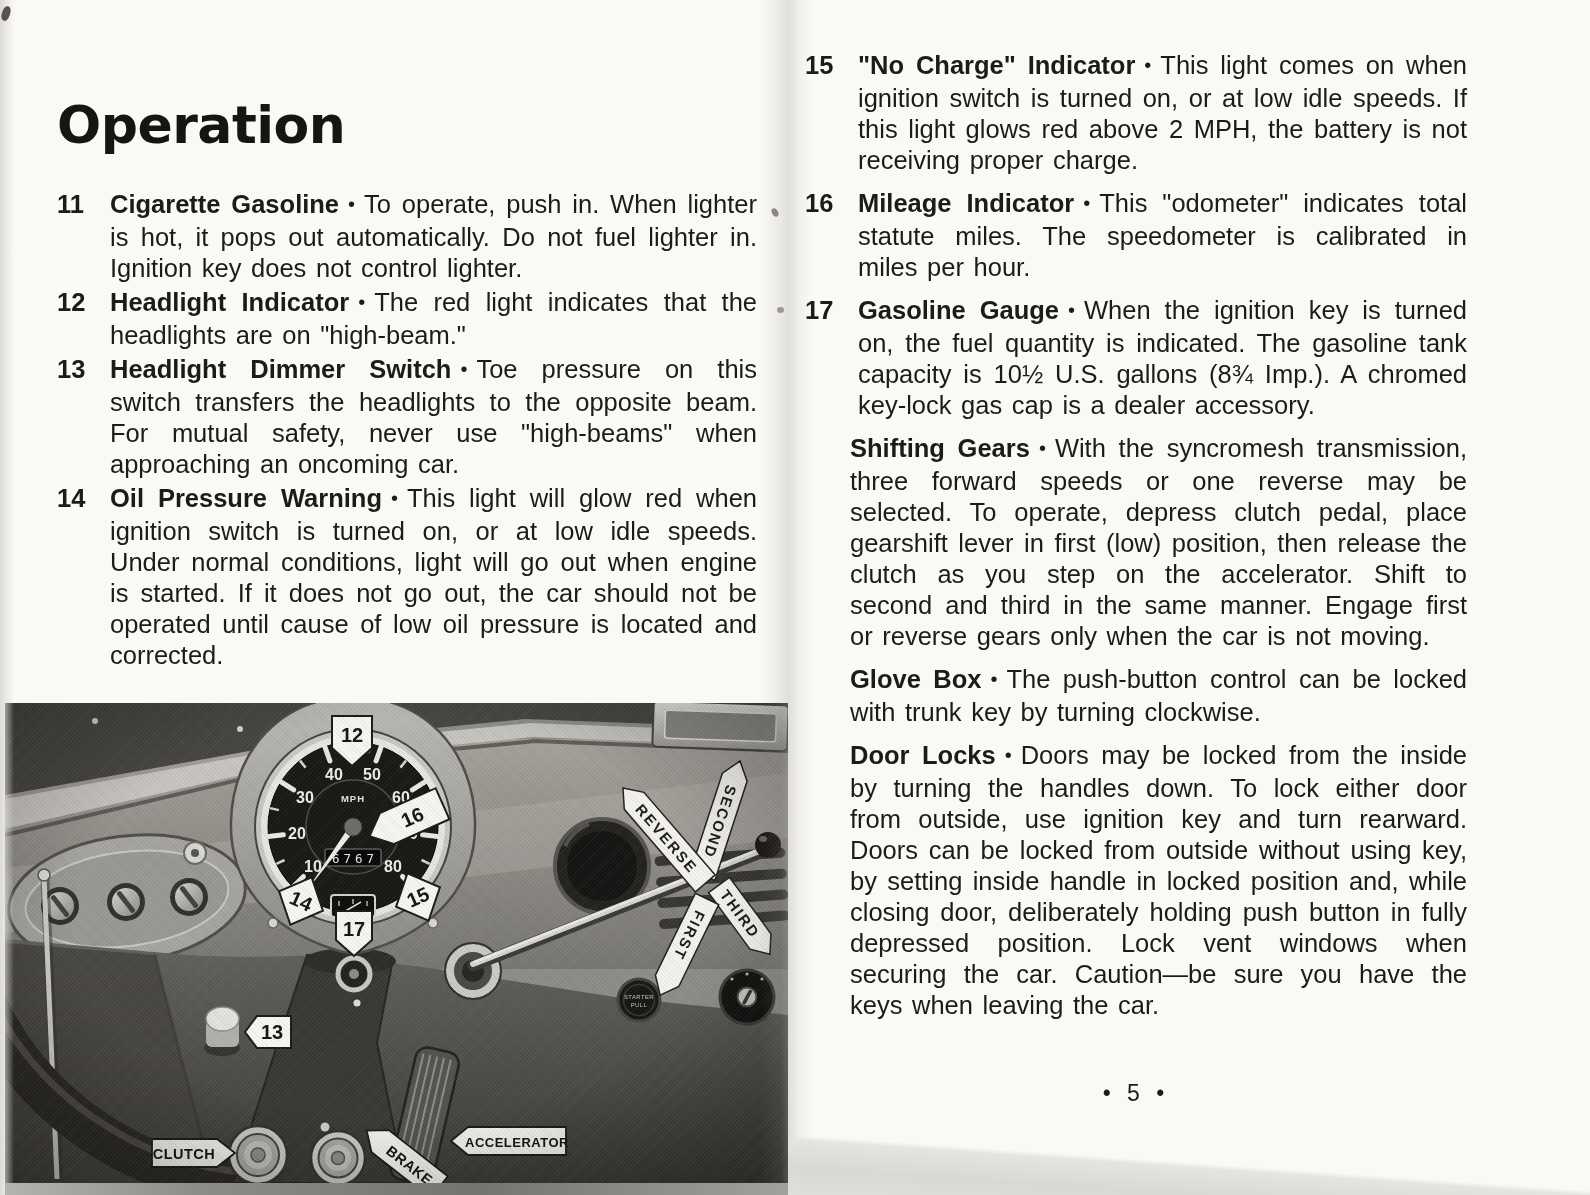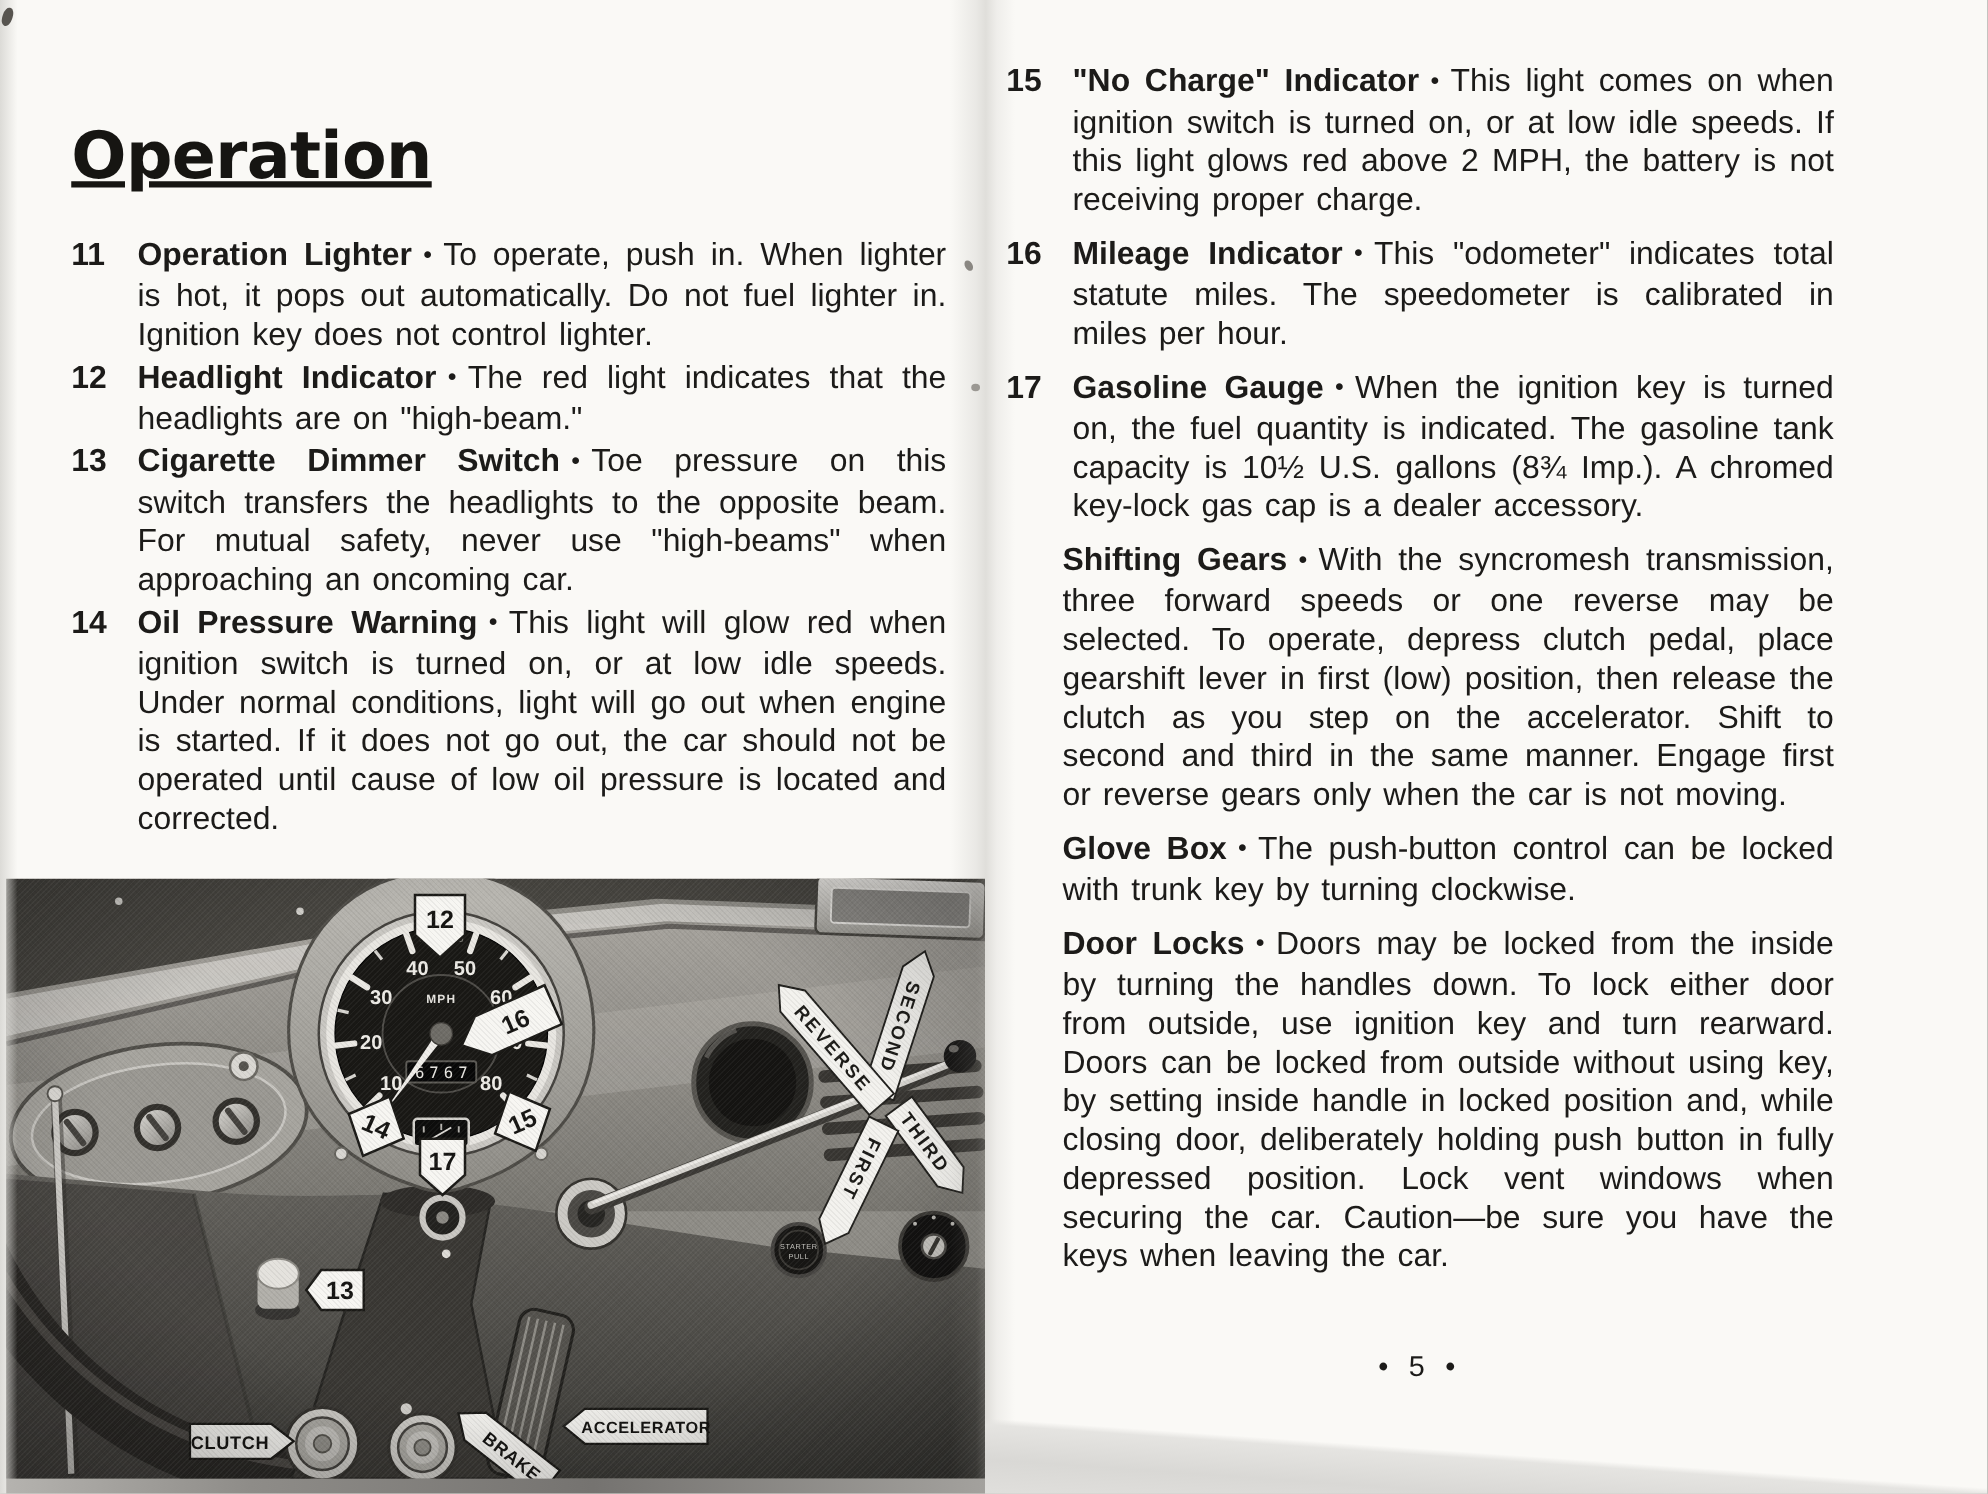--- a/index.html
+++ b/index.html
@@ -18,21 +18,21 @@
   .speck-g2{position:absolute;left:777px;top:307px;width:7px;height:6px;background:#9b9893;border-radius:50%;}
   .photo-strip{position:absolute;left:5px;top:1183px;width:783px;height:12px;
     background:linear-gradient(90deg,#b5b3af,#8e8c88 25%,#757370 60%,#a3a19d);}
   .bottom-curl{position:absolute;left:788px;top:1125px;width:802px;height:70px;
     background:linear-gradient(184deg,rgba(0,0,0,0) 52%,#e5e4e1 56%,#d9d8d5 78%,#e0dfdc);}
   
   .left-col{position:absolute;left:57px;top:95px;width:700px;}
   .right-col{position:absolute;left:805px;top:50px;width:662px;}
   .page-title{
     font-family:"DejaVu Sans",sans-serif;font-size:52px;font-weight:700;
-    letter-spacing:-.5px;margin:0 0 34px 0;color:#161512;text-decoration:underline;
+    letter-spacing:-.5px;margin:0 0 34px 0;color:#161512;
   }
   .item{display:flex;margin-bottom:3px;}
   .right-col .item{margin-bottom:12px;}
   .num{width:53px;flex:none;font-weight:700;font-size:25.5px;line-height:31px;}
   .bodytxt{flex:1;text-align:justify;font-size:25.5px;line-height:31px;word-spacing:2.5px;}
   .section{margin:0 0 12px 45px;text-align:justify;font-size:25.5px;line-height:31px;word-spacing:2.5px;}
   .b{font-weight:700;}
   .i{}
   .bul{display:inline-block;padding:0 9px;font-size:20px;transform:translateY(-2px);}
   .page-num{position:absolute;left:805px;top:1080px;width:662px;text-align:center;
@@ -60,29 +60,29 @@
 </head>
 <body>
 
 <div class="spread">
 
   <div class="left-col">
     <h1 class="page-title">Operation</h1>
 
     <div class="item">
       <div class="num">11</div>
-      <div class="bodytxt"><span class="b">Operation Lighter</span><span class="bul">•</span><span>To operate, push in. When lighter is hot, it pops out automatically. Do not fuel lighter in. Ignition key does not control lighter.</span></div>
+      <div class="bodytxt"><span class="b">Cigarette Gasoline</span><span class="bul">•</span><span>To operate, push in. When lighter is hot, it pops out automatically. Do not fuel lighter in. Ignition key does not control lighter.</span></div>
     </div>
     <div class="item">
       <div class="num">12</div>
       <div class="bodytxt"><span class="b">Headlight Indicator</span><span class="bul">•</span><span>The red light indicates that the headlights are on "high-beam."</span></div>
     </div>
     <div class="item">
       <div class="num">13</div>
-      <div class="bodytxt"><span class="b">Cigarette Dimmer Switch</span><span class="bul">•</span><span>Toe pressure on this switch transfers the headlights to the opposite beam. For mutual safety, never use "high-beams" when approaching an oncoming car.</span></div>
+      <div class="bodytxt"><span class="b">Headlight Dimmer Switch</span><span class="bul">•</span><span>Toe pressure on this switch transfers the headlights to the opposite beam. For mutual safety, never use "high-beams" when approaching an oncoming car.</span></div>
     </div>
     <div class="item">
       <div class="num">14</div>
       <div class="bodytxt"><span class="b">Oil Pressure Warning</span><span class="bul">•</span><span>This light will glow red when ignition switch is turned on, or at </span><span class="i">low</span><span> idle speeds. Under normal conditions, light will go out when engine is started. If it does not go out, the car should not be operated until cause of low oil pressure is located and corrected.</span></div>
     </div>
   </div>
 
   <div class="photo">
     <svg width="783" height="480" viewBox="0 0 783 480">
       <defs>

